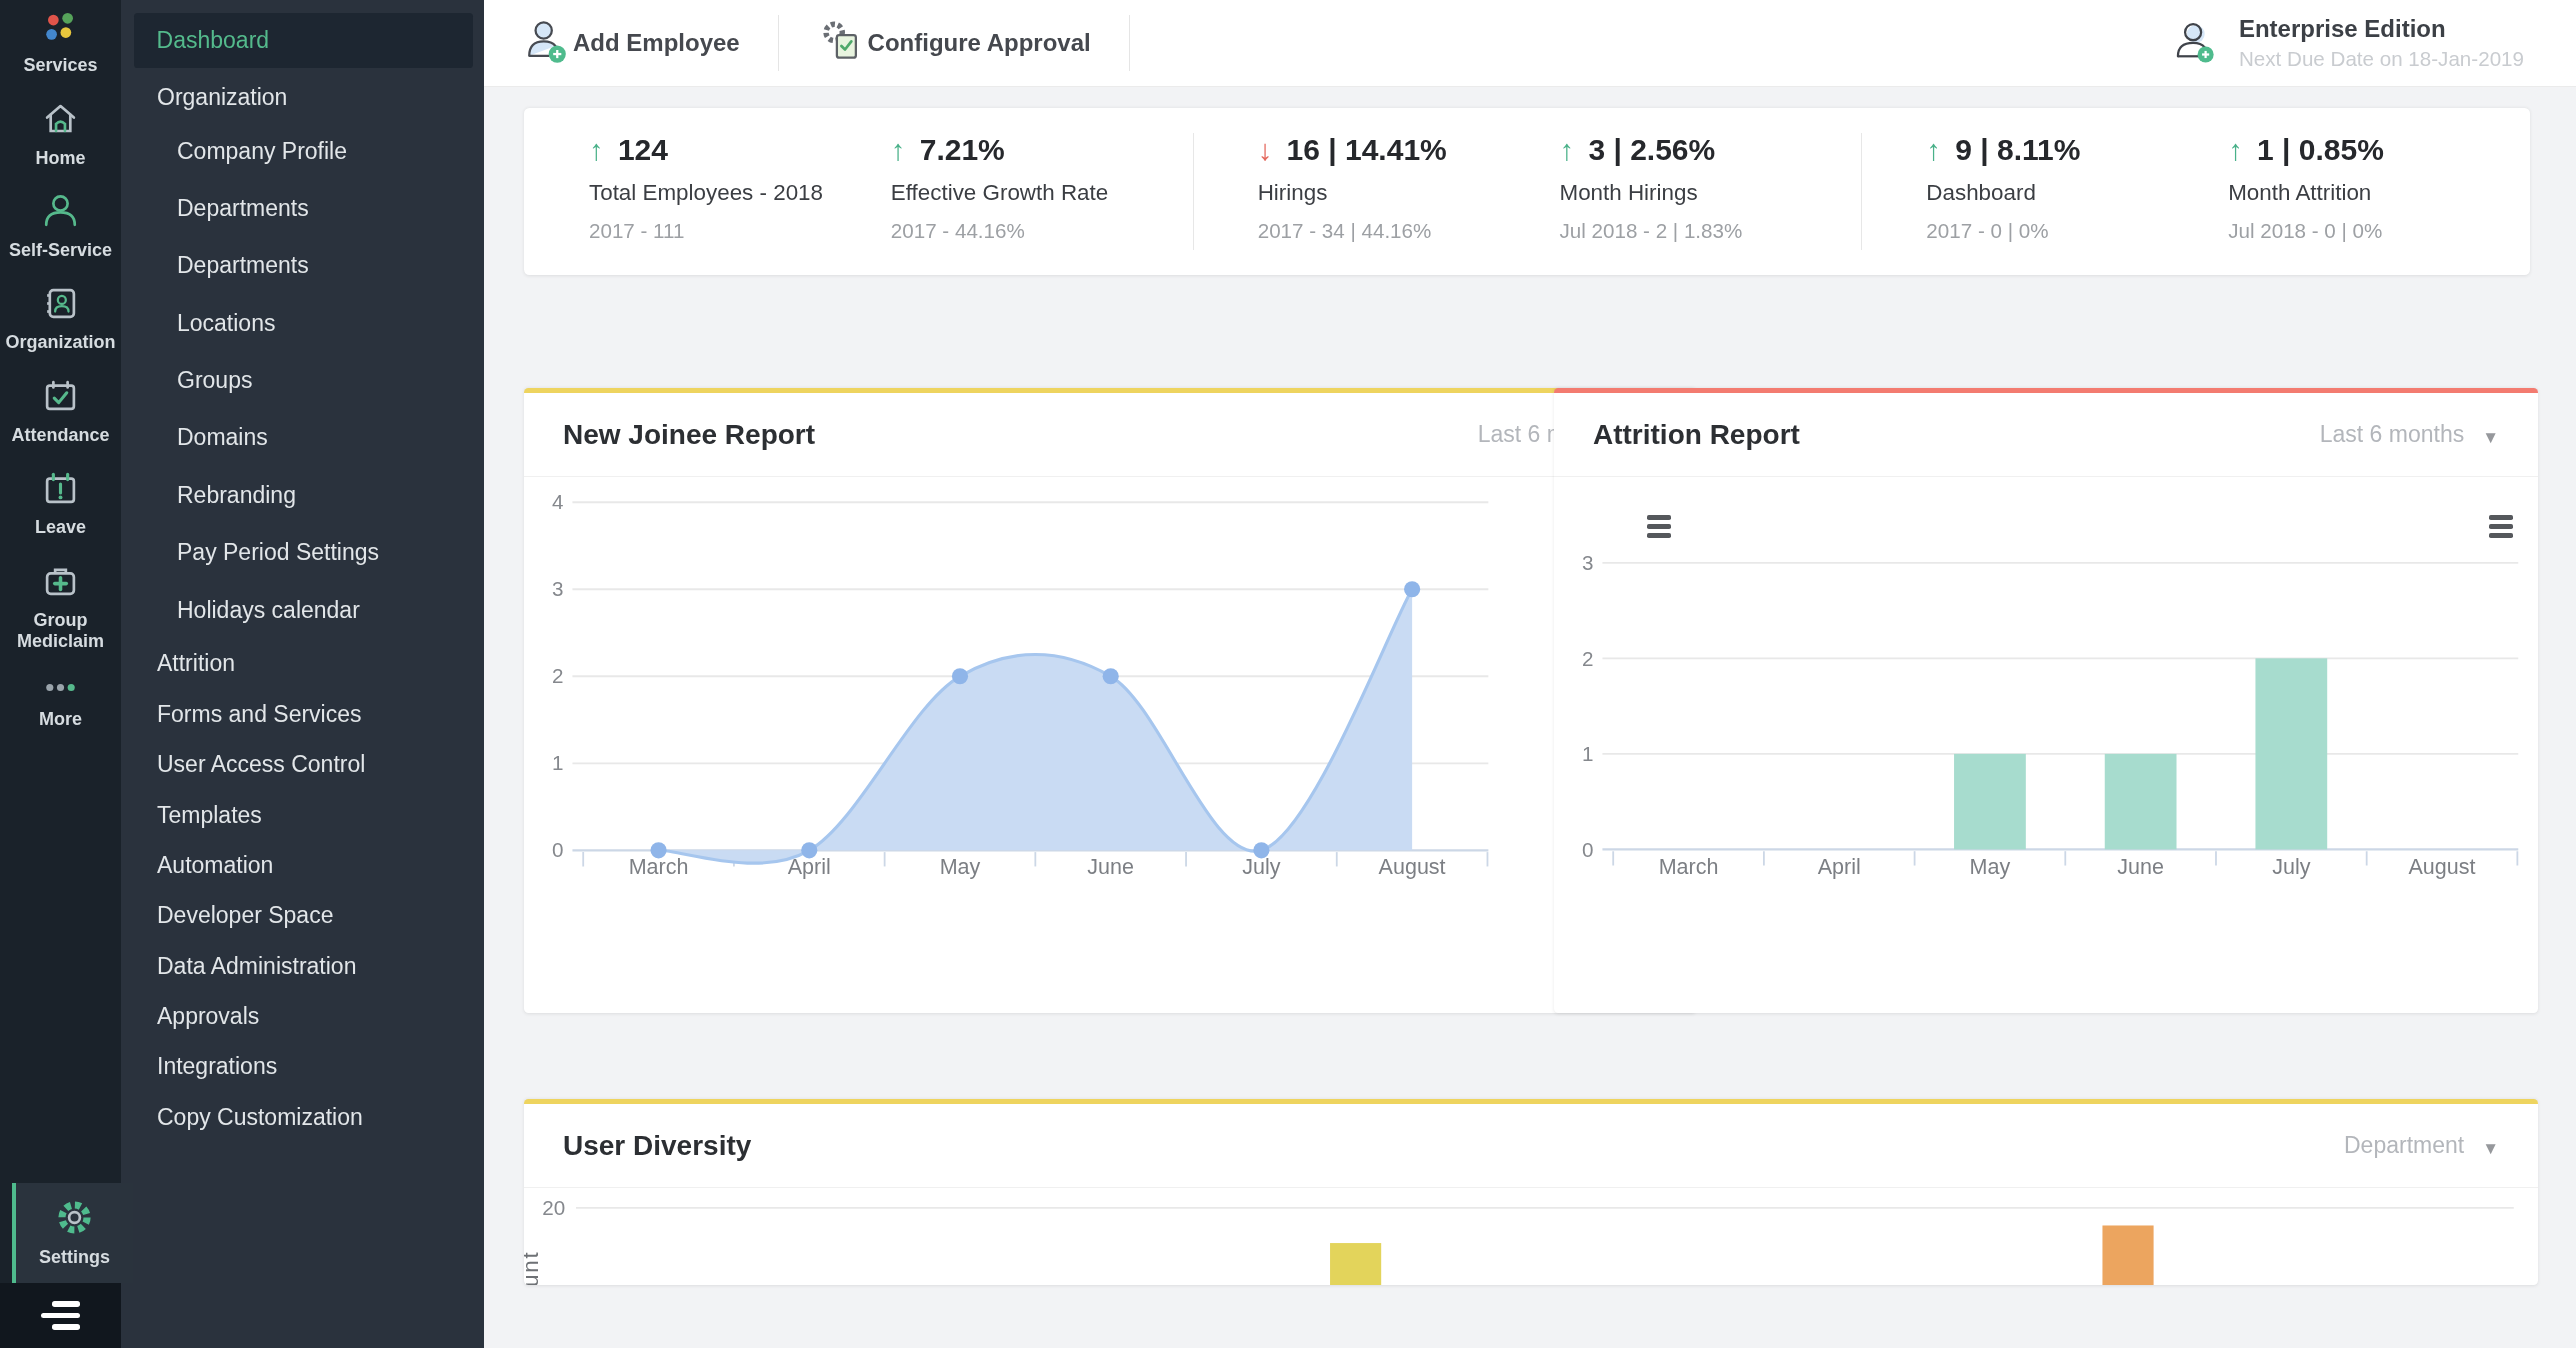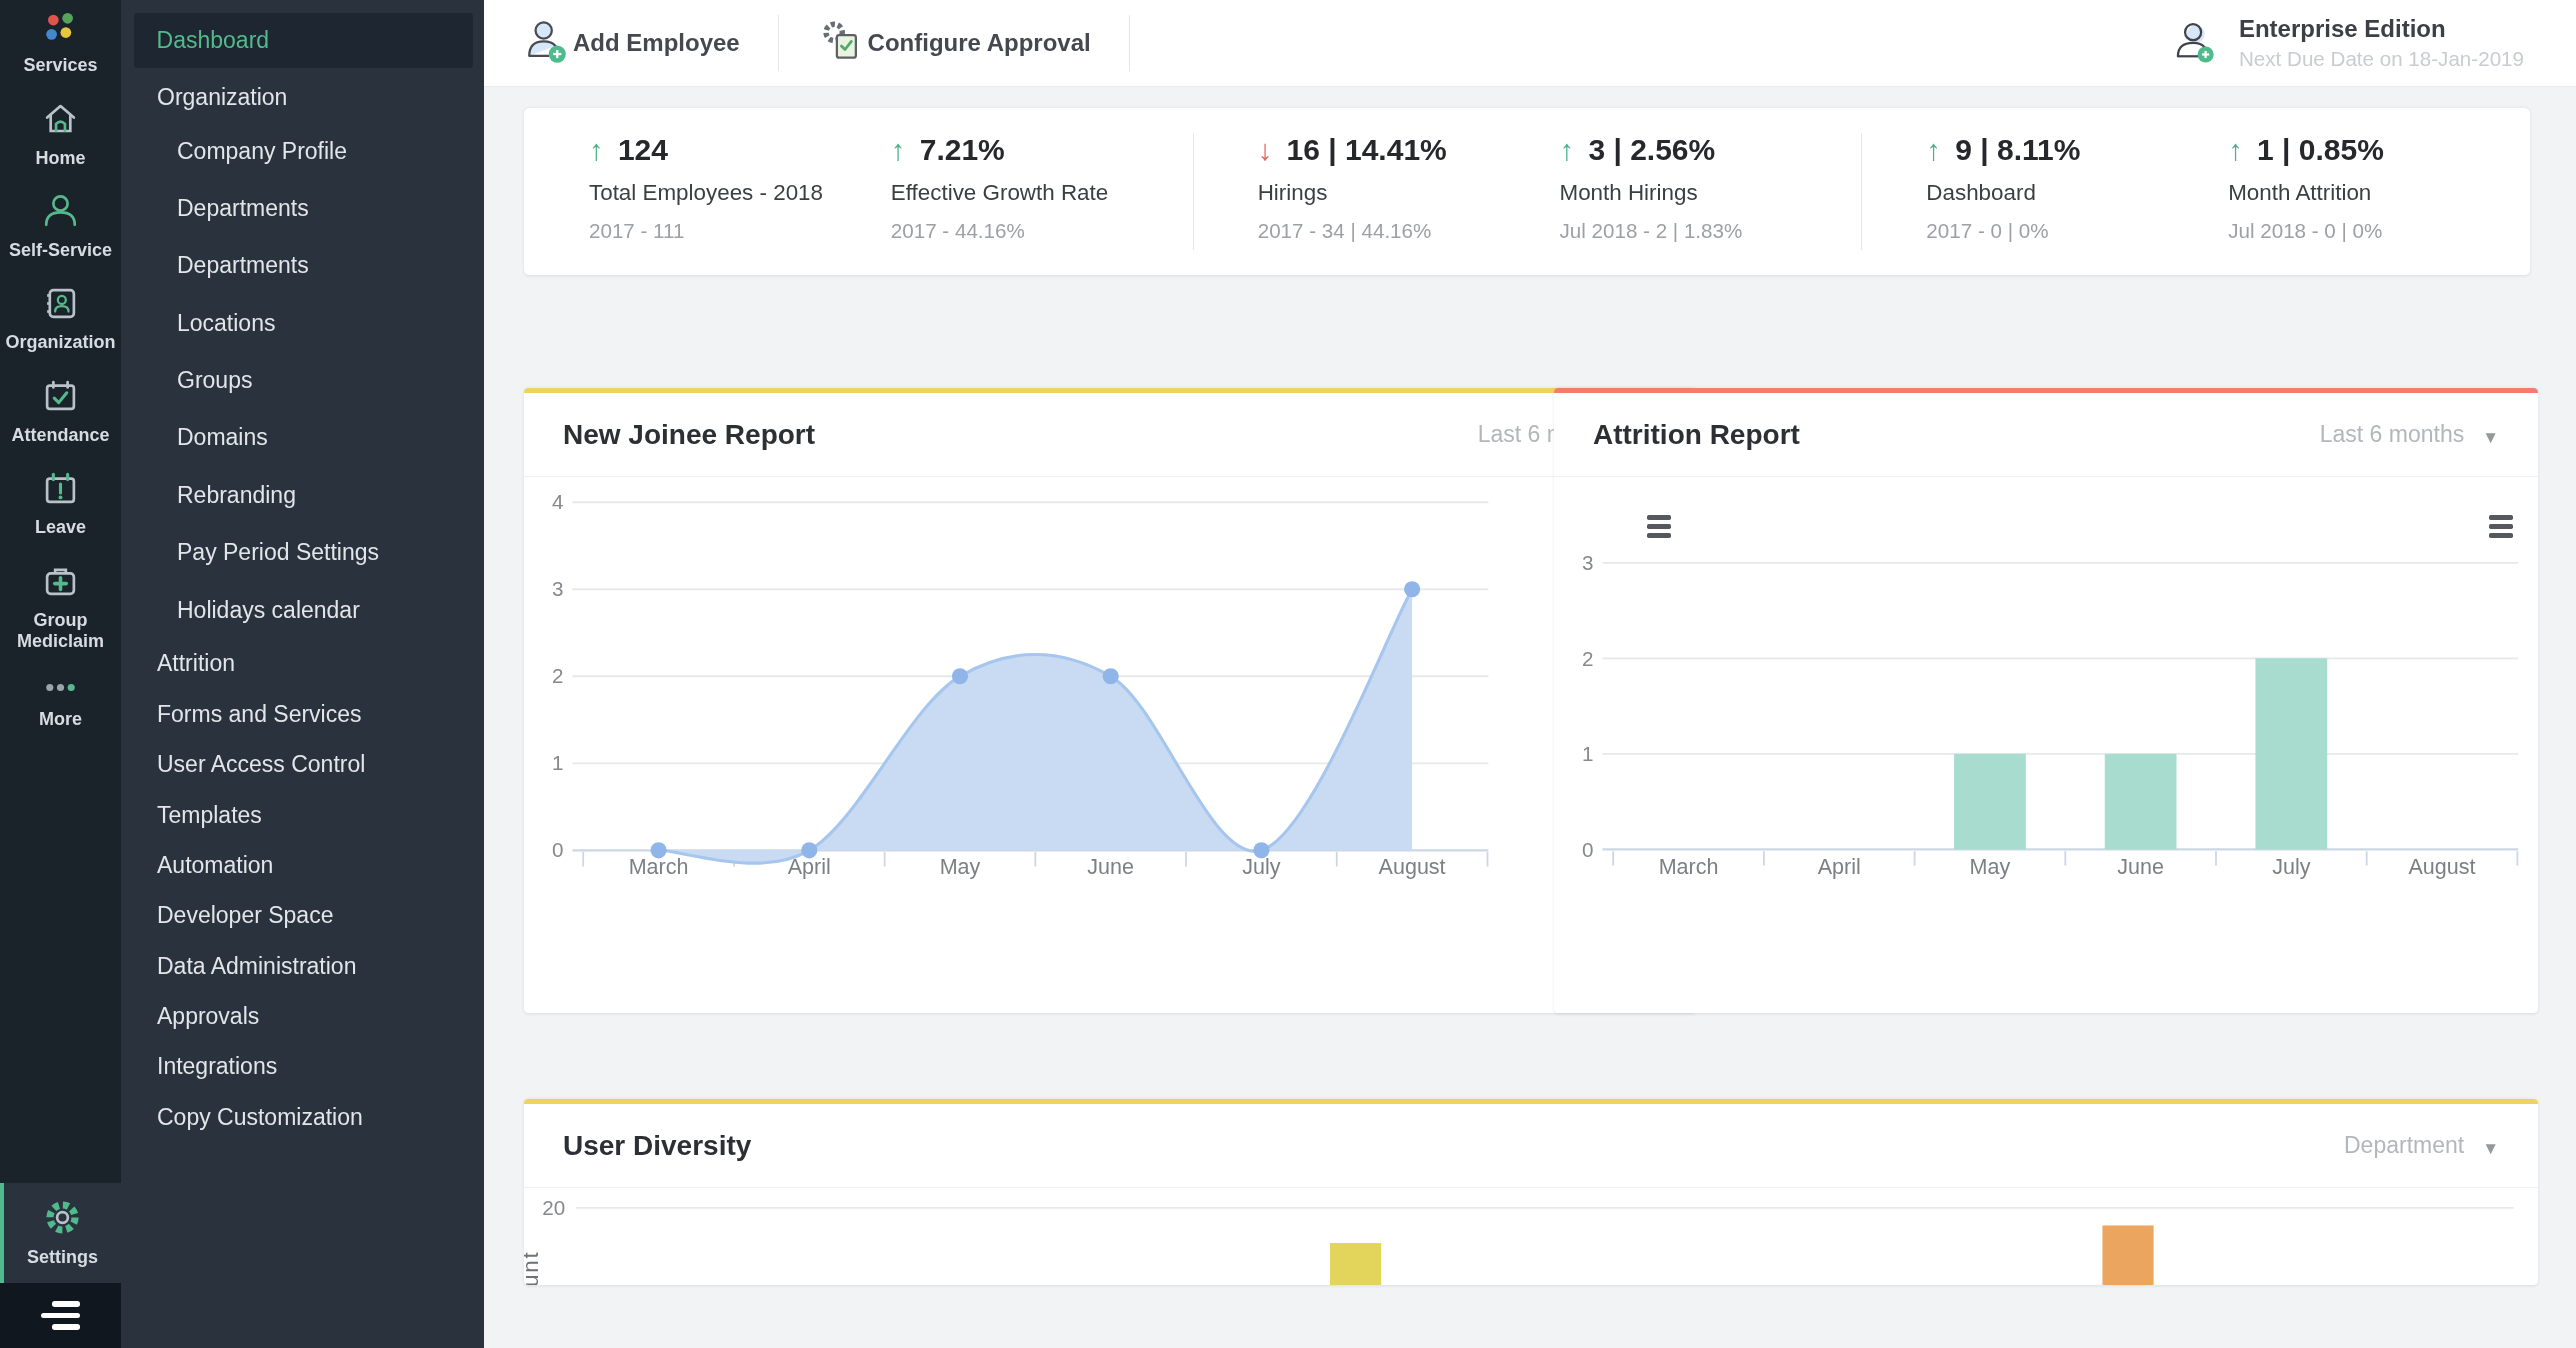--- a/index.html
+++ b/index.html
@@ -5,21 +5,21 @@
   * { box-sizing: border-box; margin: 0; padding: 0; }
   html,body { width:2576px; height:1348px; overflow:hidden; }
   body { font-family:"Liberation Sans", sans-serif; background:#f2f3f5; }
   #app { position:relative; width:2576px; height:1348px; overflow:hidden; }
 
   
   .rail { position:absolute; left:0; top:0; width:121px; height:100%; background:#1a222a; z-index:5; }
   .rail-item { display:flex; flex-direction:column; align-items:center; margin-top:21.5px; cursor:pointer; }
   .rail-item:first-child { margin-top:10.8px; }
   .rail-label { color:#d6dce0; font-size:18px; font-weight:700; margin-top:5.4px; text-align:center; line-height:21.5px; padding:0 1.8px; }
-  .rail-settings { position:absolute; bottom:65px; left:0; width:121px; background:#2a333d; border-left:4.5px solid #4fbb8d; padding:12.6px 0 14.4px; display:flex; flex-direction:column; align-items:center; cursor:pointer; }
+  .rail-settings { position:absolute; bottom:65px; left:12px; width:121px; background:#2a333d; border-left:4.5px solid #4fbb8d; padding:12.6px 0 14.4px; display:flex; flex-direction:column; align-items:center; cursor:pointer; }
   .rail-burger { position:absolute; bottom:0; left:0; width:121px; height:65px; background:#11171e; display:flex; align-items:center; justify-content:center; cursor:pointer; }
   .burger { display:flex; flex-direction:column; align-items:flex-end; gap:6.3px; }
   .burger i { display:block; height:5.4px; border-radius:2.7px; background:#fff; }
   .burger i.b1 { width:28px; } .burger i.b2 { width:39px; } .burger i.b3 { width:28px; }
 
   
   .sidebar { position:absolute; left:121px; top:0; width:363px; height:100%; background:#2a323d; z-index:4; }
   .side-item { color:#e2e6e9; font-size:23px; cursor:pointer; white-space:nowrap; }
   .side-item.lvl1 { padding:11.7px 0 11.7px 36px; }
   .side-item.lvl2 { padding:15.2px 0 15.2px 56px; }

